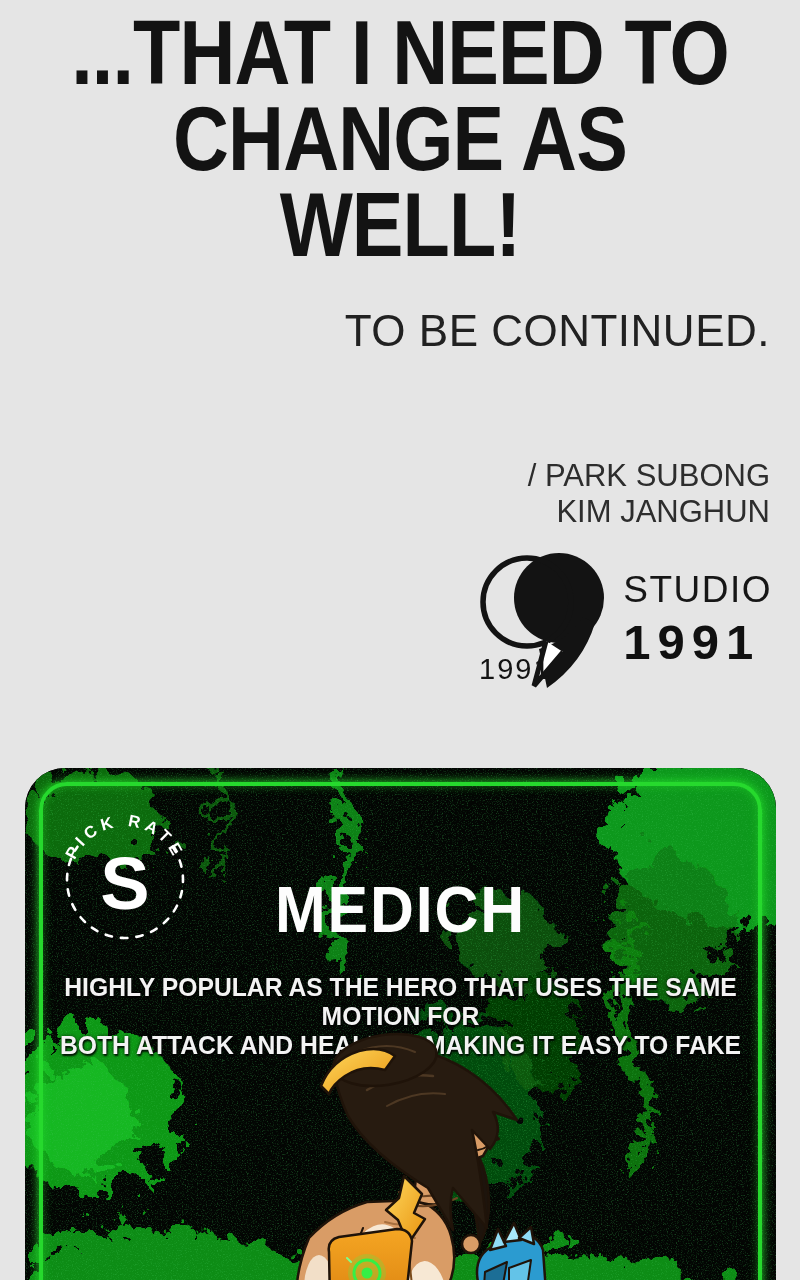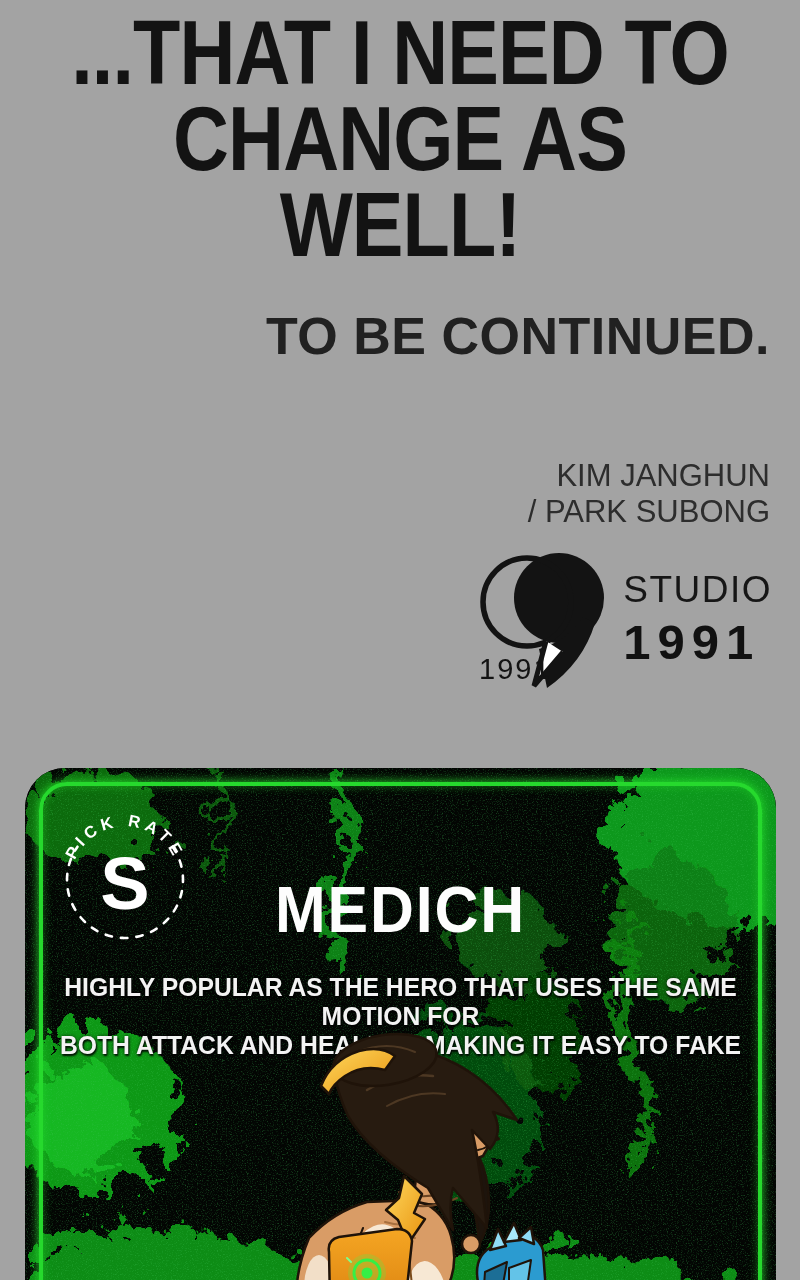--- a/index.html
+++ b/index.html
@@ -1,33 +1,33 @@
 <!DOCTYPE html>
 <html><head>
 <meta charset="utf-8">
 <style>
   html,body{margin:0;padding:0;}
   body{
     width:800px;height:1280px;overflow:hidden;background:#ffffff;
     font-family:"Liberation Sans", sans-serif;position:relative;
   }
-  .page{position:absolute;inset:0;background:#a3a3a3;}
+  .page{position:absolute;inset:0;background:#e5e5e5;}
 
   
   .headline{
     position:absolute;top:10px;left:0;width:100%;
     text-align:center;font-weight:700;font-size:90px;line-height:86px;
     color:#131313;letter-spacing:-1px;
     transform:scaleX(.86);transform-origin:50% 0;
   }
 
   
   .tbc{
     position:absolute;top:306px;right:30px;
-    font-size:52px;color:#212121;font-weight:700;letter-spacing:.5px;
+    font-size:44px;color:#212121;font-weight:400;letter-spacing:.5px;
   }
 
   
   .credits{
     position:absolute;top:458px;right:30px;text-align:right;
     font-size:31px;line-height:36px;color:#2d2d2d;
   }
 
   
   .studio-row{position:absolute;top:545px;right:28px;display:flex;gap:14px;}
@@ -66,22 +66,22 @@
 <div class="page">
 
   <div class="headline">
     <div>...THAT I NEED TO</div>
     <div>CHANGE AS WELL!</div>
   </div>
 
   <div class="tbc">TO BE CONTINUED.</div>
 
   <div class="credits">
+    <div>/ PARK SUBONG</div>
     <div>KIM JANGHUN</div>
-    <div>/ PARK SUBONG</div>
   </div>
 
   <div class="studio-row">
     <svg class="studio-logo" width="132" height="150" viewBox="0 0 132 150" aria-hidden="true">
       <circle cx="82" cy="53" r="45" fill="#131313"></circle>
       <path d="M 118 78 Q 106 118 70 143 L 62 104 Q 90 96 106 72 Z" fill="#131313"></path>
       <circle cx="50" cy="57" r="44" fill="none" stroke="#131313" stroke-width="5.5"></circle>
       <path d="M 69 96 L 57 141 L 86 107" fill="#ffffff" stroke="#131313" stroke-width="5" stroke-linejoin="miter"></path>
       <text x="2" y="134" font-size="29" letter-spacing="2" fill="#131313">1991</text>
     </svg>

